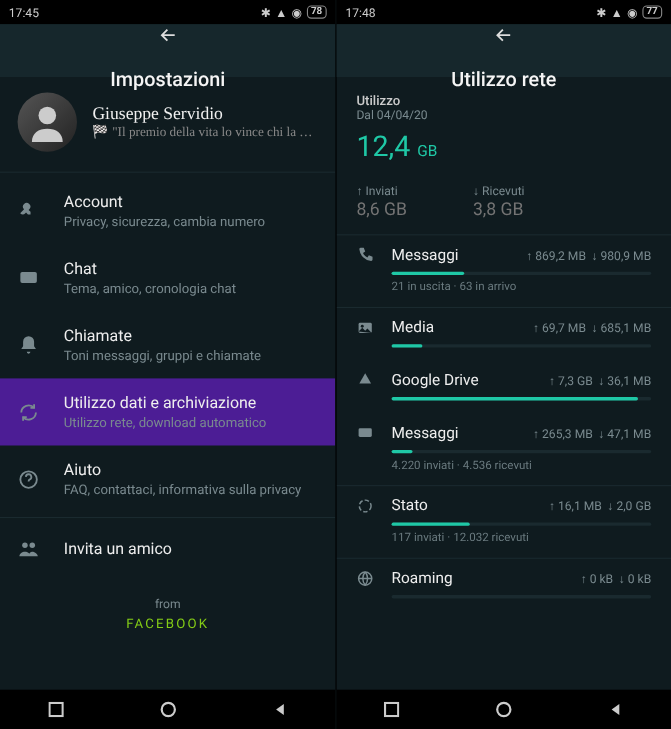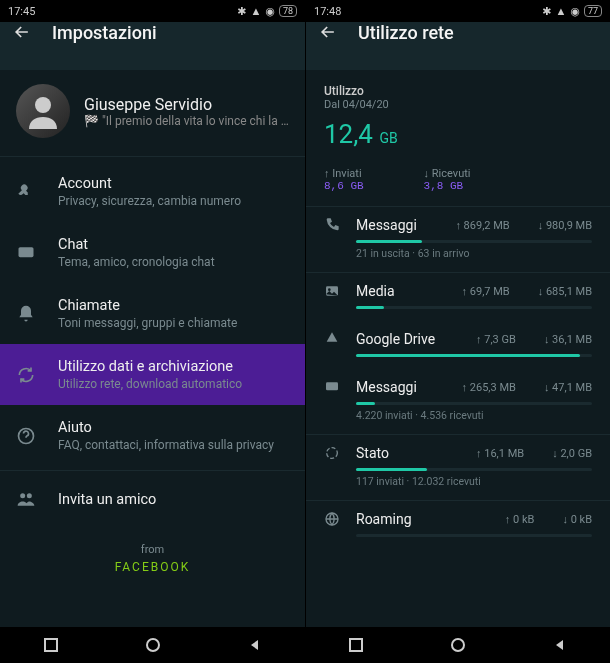--- a/index.html
+++ b/index.html
@@ -18,35 +18,38 @@
     height: 22px;
     background: #000;
     color: #ccc;
     font-size: 11px;
     display: flex;
     align-items: center;
     padding: 0 8px;
     justify-content: space-between;
   }
   .statusbar .right { display: flex; gap: 4px; align-items: center; }
-  .statusbar .batt { border: 1px solid #888; border-radius: 4px; padding: 0 3px; font-size: 9px; }
+  .statusbar .batt { border: 1px solid #888; border-radius: 4px; padding: 0 3px; font-size: 9px; font-weight: bold; }
   .header {
     height: 48px;
     display: flex;
+    align-items: center;
     padding: 0 12px;
     gap: 20px;
     background: #16272c;
+    flex-direction: column;
   }
   .header .title { font-size: 18px; font-weight: 500; color: #f5f5f5; }
   .content { flex: 1; overflow: hidden; }
   .profile {
     display: flex;
     align-items: center;
     gap: 14px;
     padding: 14px 16px;
+    font-family: Liberation Serif, serif;
   }
   .avatar {
     width: 54px; height: 54px; border-radius: 50%;
     background: linear-gradient(135deg,#555,#222);
     display:flex;align-items:center;justify-content:center;
   }
   .avatar svg { width: 40px; height: 40px; }
   .profile-text { flex: 1; overflow: hidden; }
   .profile-name { font-size: 16px; color: #f0f0f0; }
   .profile-sub { font-size: 12px; color: #888; white-space: nowrap; overflow: hidden; text-overflow: ellipsis; }
@@ -69,30 +72,30 @@
   .usage-head { padding: 14px 18px 8px; }
   .usage-head .small { font-size: 12px; color: #ccc; font-weight: 500; }
   .usage-head .date { font-size: 11px; color: #7a8a8f; }
   .usage-total { color: #1fc8a6; font-size: 26px; font-weight: 400; margin-top: 8px; }
   .usage-total .unit { font-size: 14px; }
   .usage-split {
     display: flex; gap: 60px; padding: 10px 18px 14px;
     border-bottom: 1px solid #1a2a2f;
   }
   .usage-split .col .lbl { font-size: 11px; color: #7a8a8f; }
-  .usage-split .col .val { font-size: 11px; color: #8b5cf6; font-family: Liberation Mono, monospace; }
+  .usage-split .col .val { font-size: 16px; color: #737373; }
   .cat {
     padding: 10px 18px 8px;
   }
   .cat-row {
     display: flex; align-items: center; gap: 14px;
   }
   .cat-row .cicon { width: 18px; color: #7a8a8f; flex-shrink: 0; }
   .cat-row .cname { flex: 1; font-size: 14px; color: #eee; }
-  .cat-row .stats { display: flex; gap: 28px; font-size: 11px; color: #7a8a8f; align-items: flex-end; }
+  .cat-row .stats { display: flex; gap: 5px; font-size: 11px; color: #7a8a8f; align-items: flex-end; }
   .bar {
     height: 3px; background: #1a2a2f; margin: 7px 0 4px 32px; border-radius: 2px; position: relative;
   }
   .bar .fill { height: 100%; background: #1fc8a6; border-radius: 2px; }
   .cat .detail { font-size: 10.5px; color: #6a7a7f; margin-left: 32px; }
   .cat.sep { border-bottom: 1px solid #1a2a2f; padding-bottom: 12px; }
 
   .navbar {
     height: 36px;
     background: #000;

